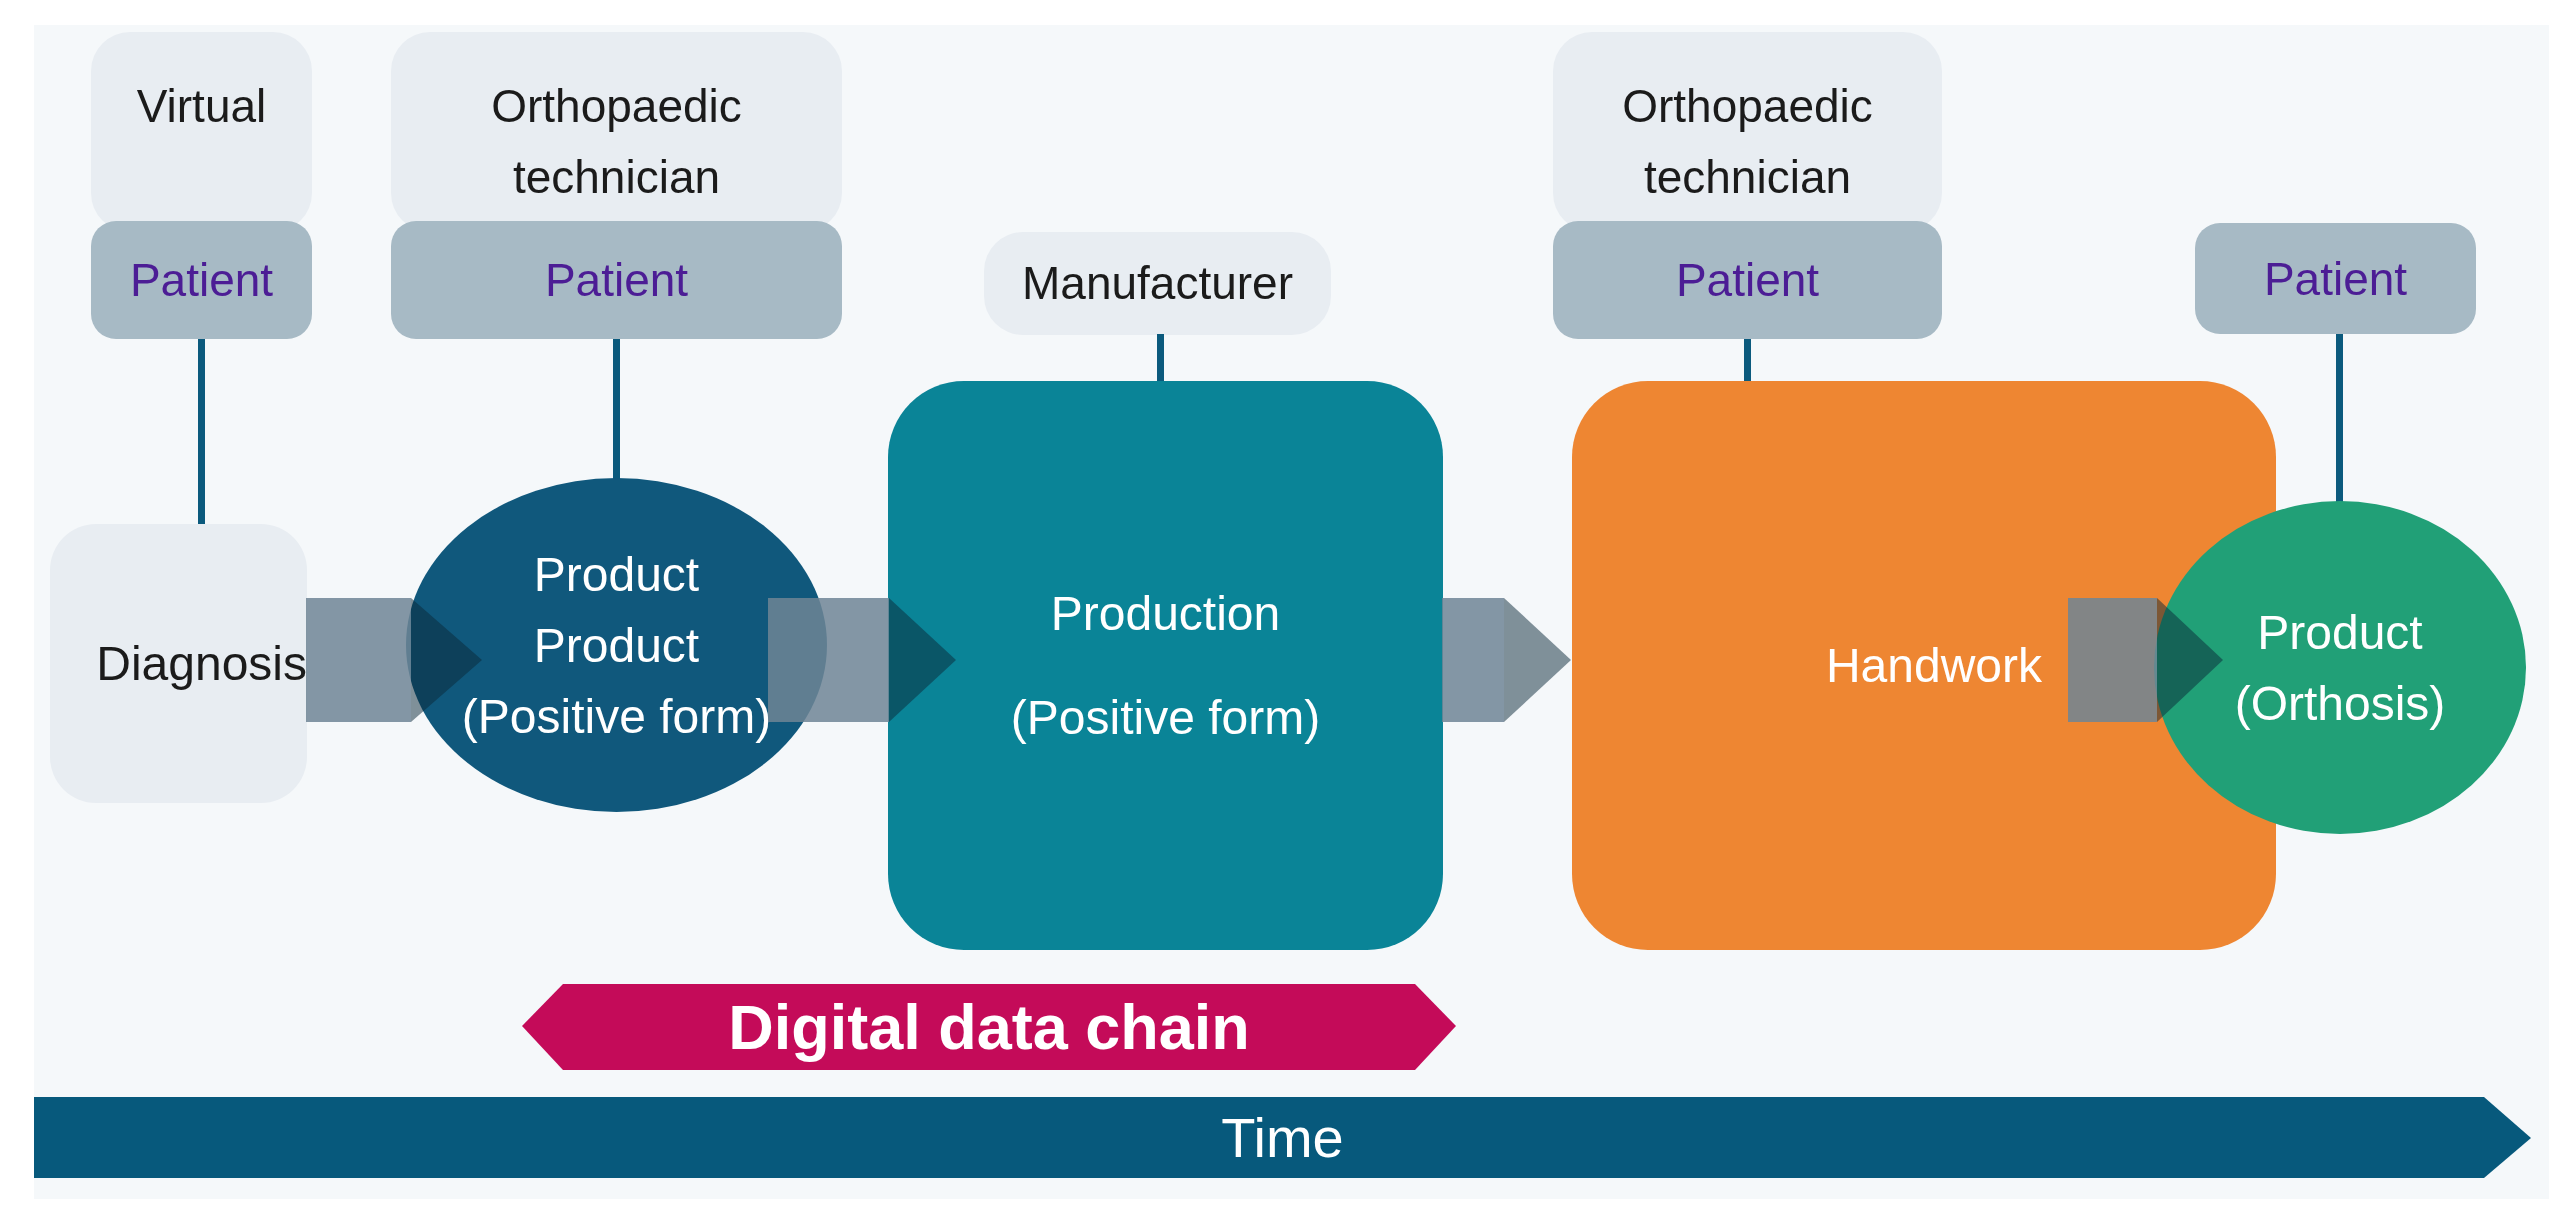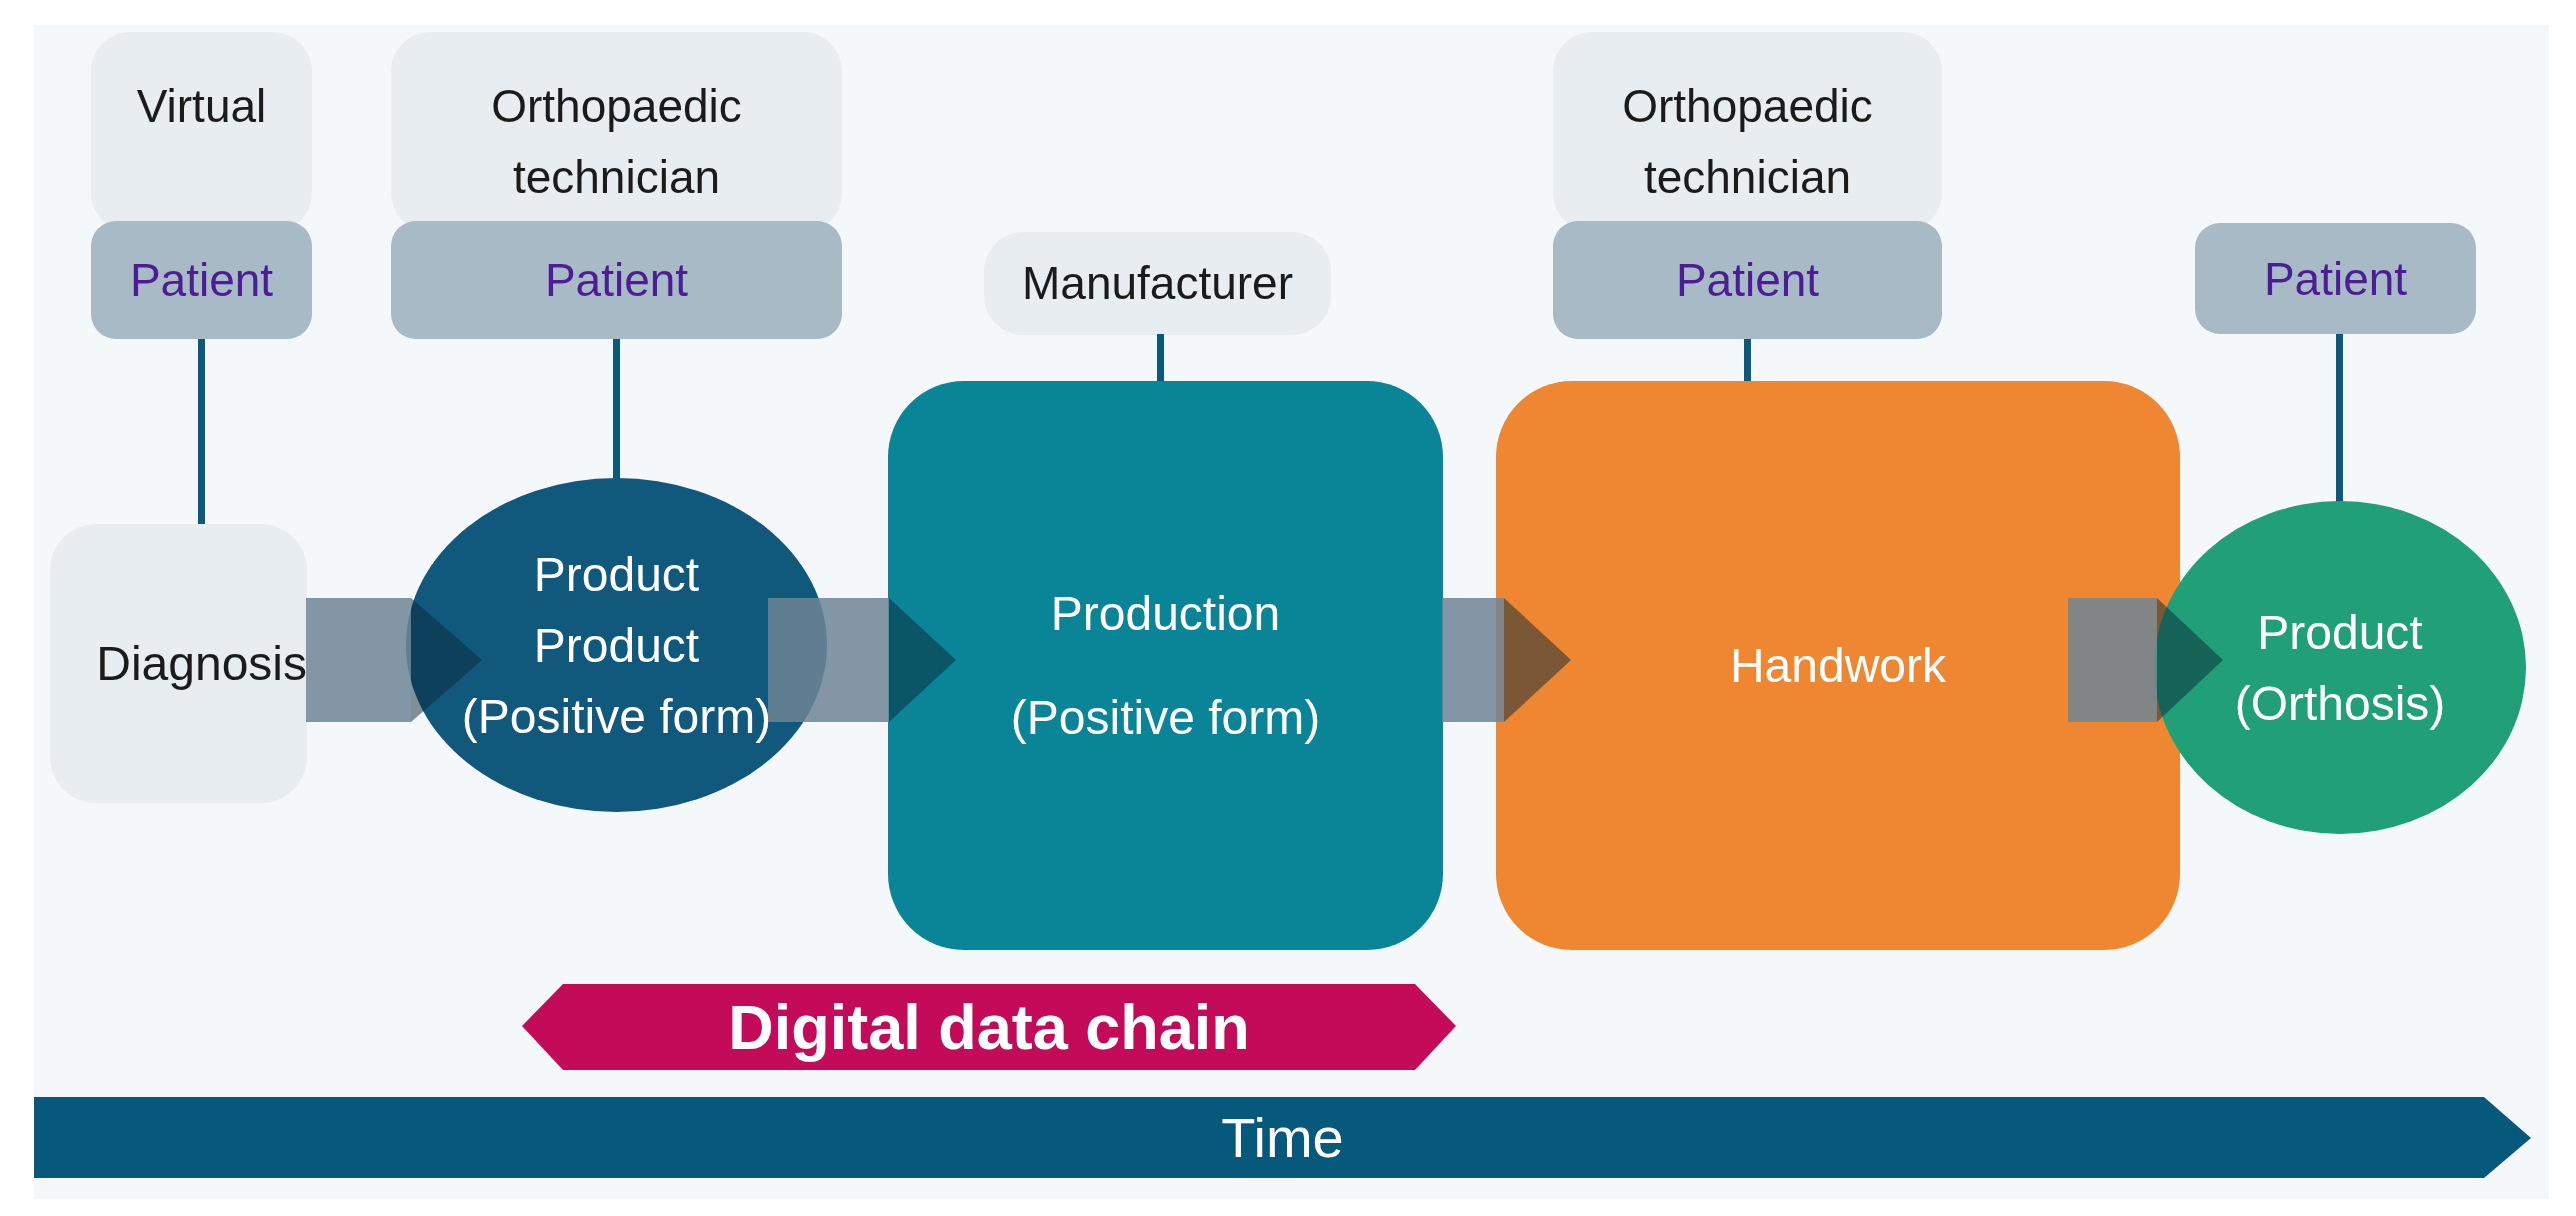--- a/index.html
+++ b/index.html
@@ -89,21 +89,21 @@
   </div>
 
   <div class="abs label-box" style="left:1553px;top:32px;width:389px;height:200px;">
     <div>Orthopaedic</div>
     <div>technician</div>
   </div>
   <div class="abs stem" style="left:1744px;top:339px;height:46px;"></div>
   <div class="abs patient-box" style="left:1553px;top:221px;width:389px;height:118px;">
     <span>Patient</span>
   </div>
-  <div class="abs bigbox" style="left:1496px;top:381px;width:684px;height:569px;background:#ee8632;">
+  <div class="abs bigbox" style="left:1572px;top:381px;width:684px;height:569px;background:#ee8632;padding-left:20px;">
     <div class="shape-text">Handwork</div>
   </div>
 
   <div class="abs stem" style="left:2336px;top:334px;height:179px;"></div>
   <div class="abs patient-box" style="left:2195px;top:223px;width:281px;height:111px;">
     <span>Patient</span>
   </div>
   <div class="abs ellipse" style="left:2154px;top:501px;width:372px;height:333px;background:#21a077;">
     <div class="shape-text">Product</div>
     <div class="shape-text">(Orthosis)</div>

